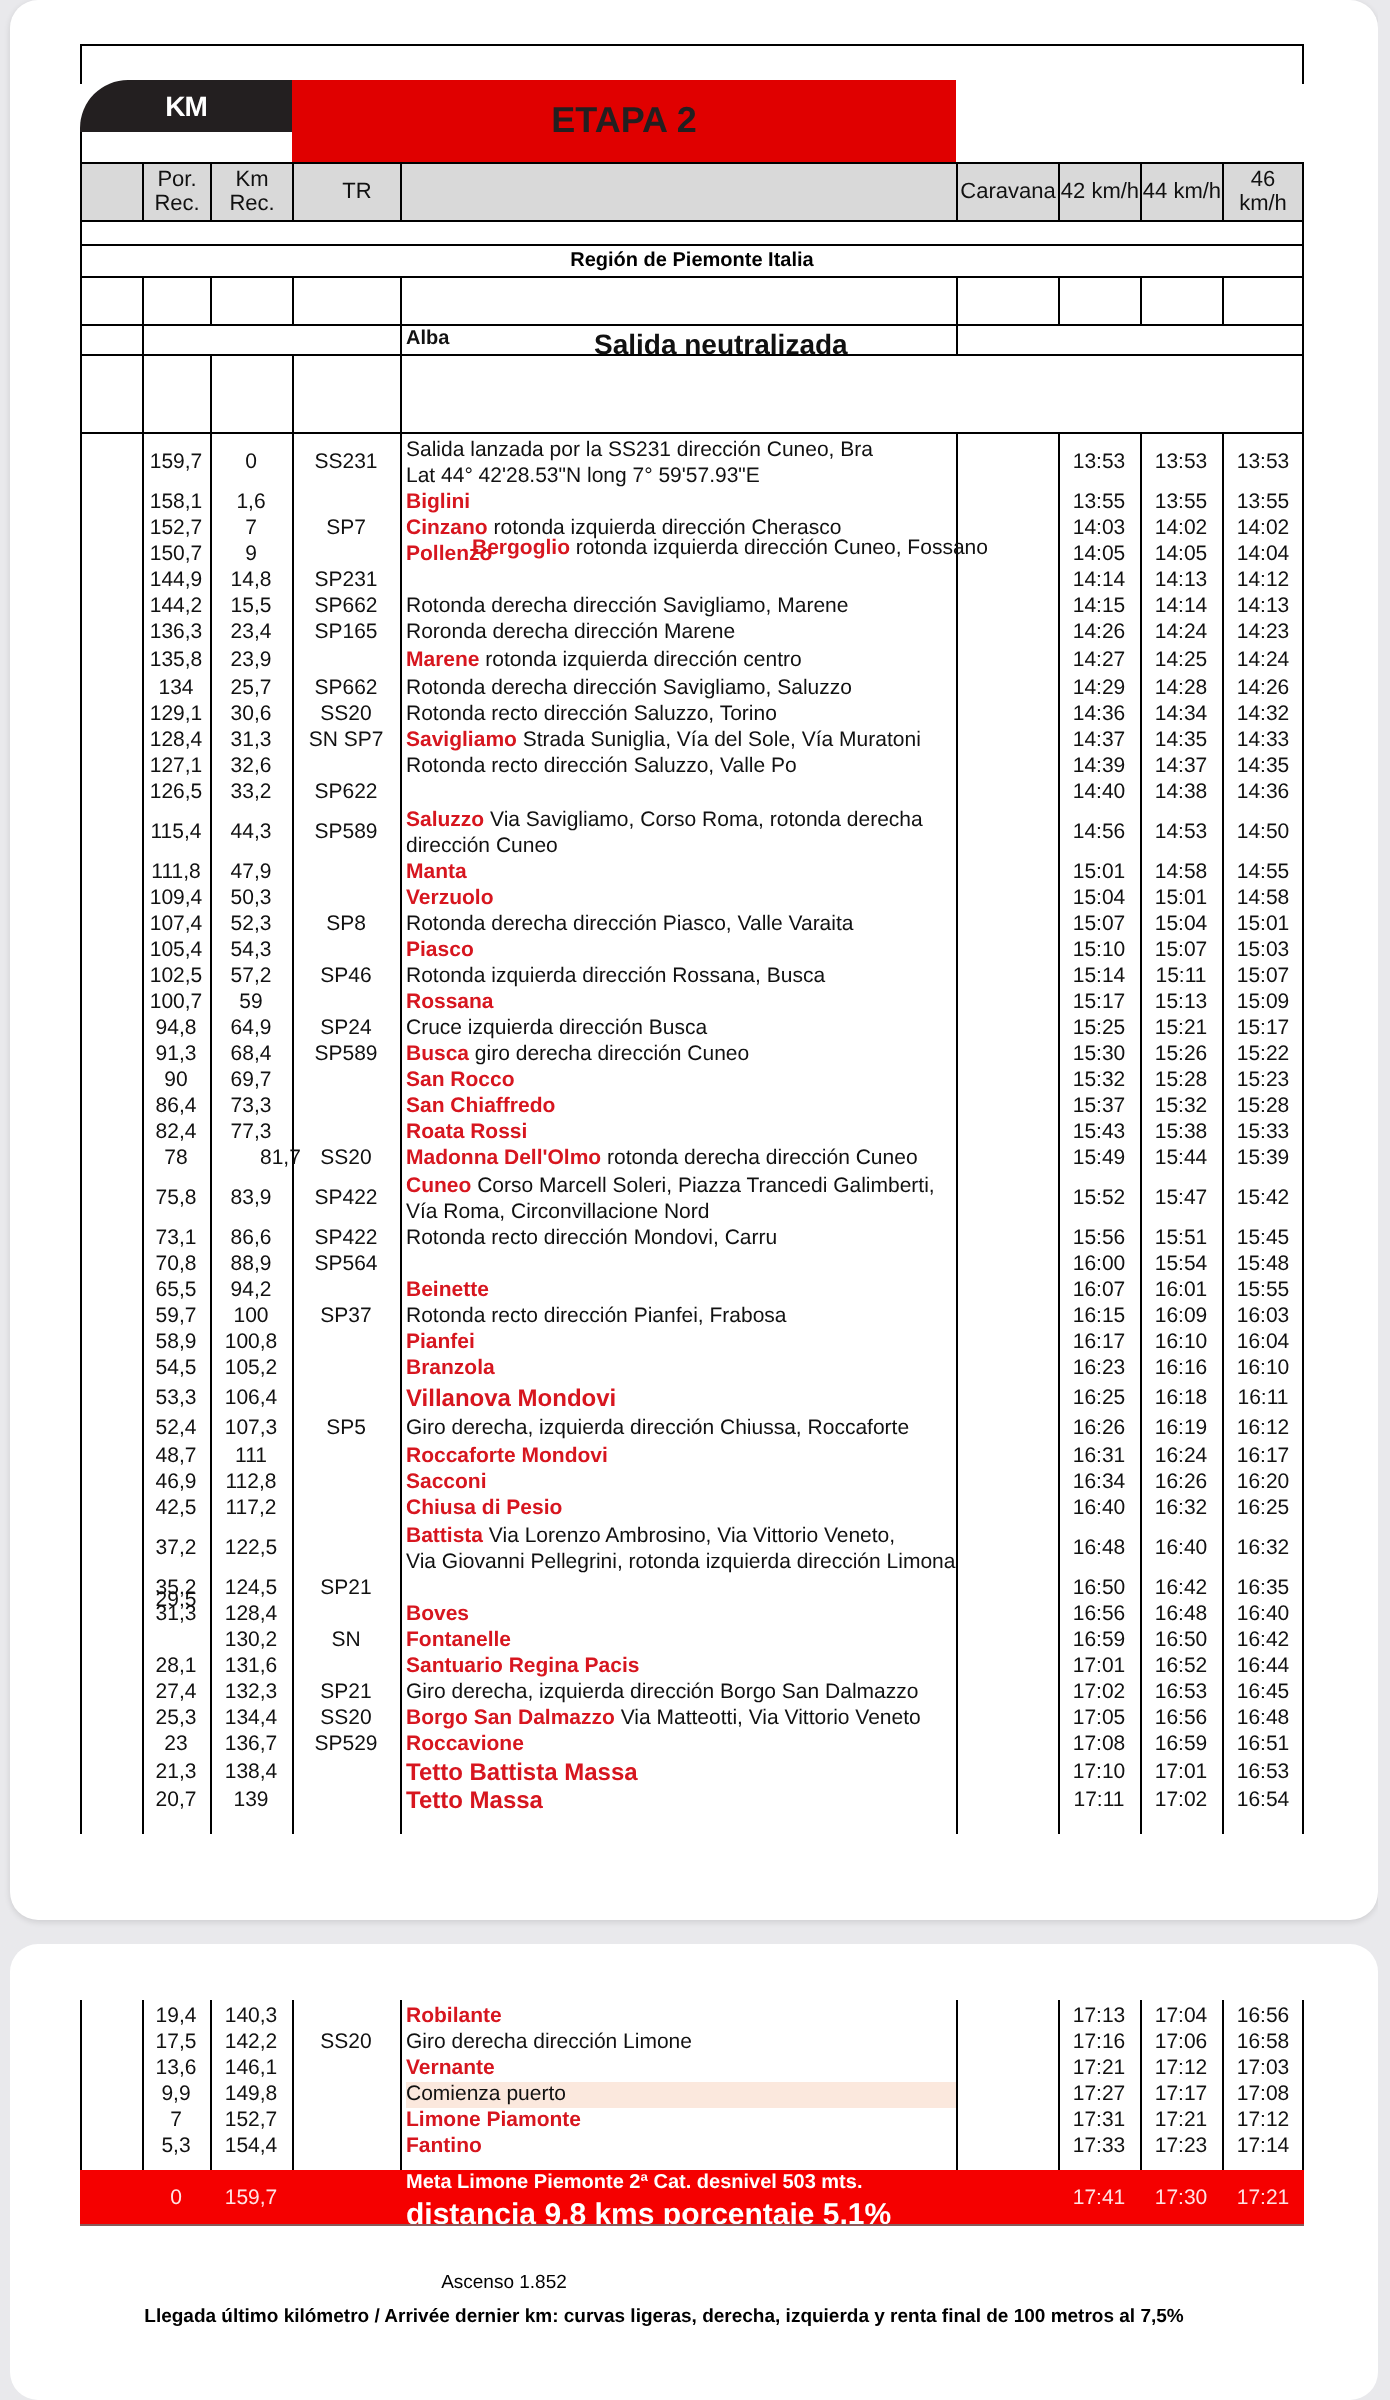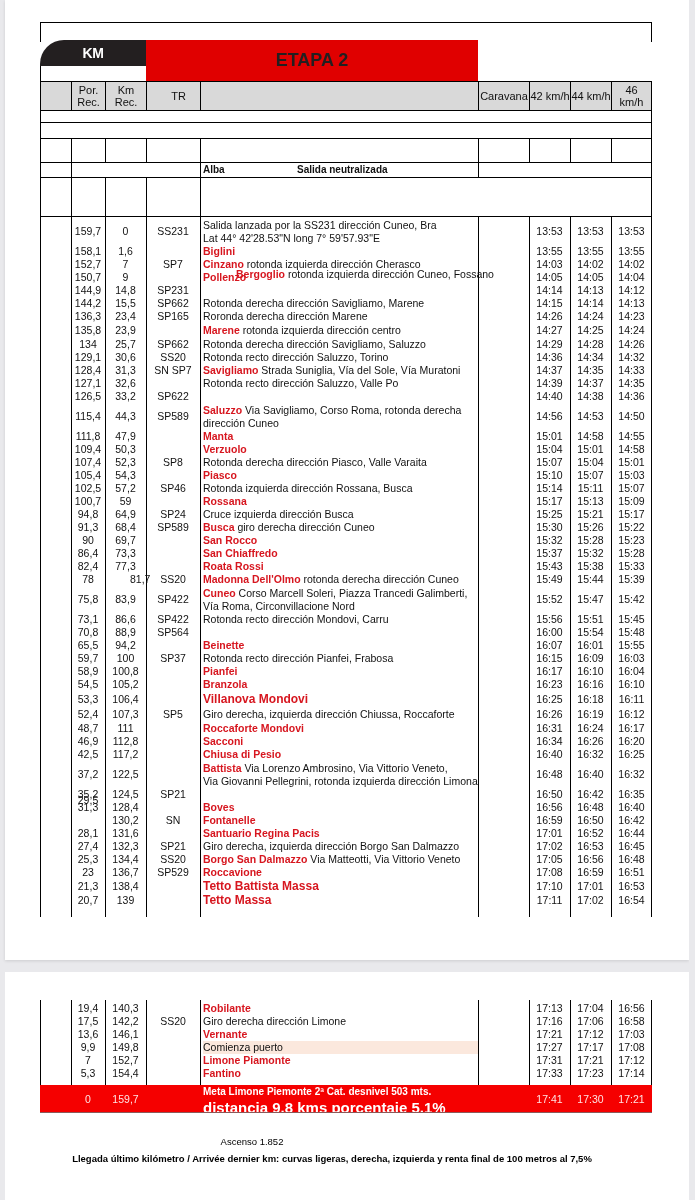--- a/index.html
+++ b/index.html
@@ -1,17 +1,17 @@
 <!DOCTYPE html>
 <html><head>
 <meta charset="utf-8">
 <style>
   * { box-sizing: border-box; margin: 0; padding: 0; }
   body { width: 695px; height: 1200px; background: #e9e9ec; font-family: "Liberation Sans", sans-serif; position: relative; overflow: hidden; }
-  .page { position: absolute; left: 5px; width: 684px; background: #fff; }
+  .page { position: absolute; left: 5px; width: 684px; background: #fff; border-radius: 14px; }
   #page1 { top: 0; height: 960px; box-shadow: 0 1px 3px rgba(0,0,0,0.12); }
   #page2 { top: 972px; height: 228px; }
   .abs { position: absolute; }
   .topframe { left: 35px; top: 22px; width: 612px; height: 20px; border: 1px solid #000; border-bottom: none; }
   .hdr-km { left: 35px; top: 40px; width: 106px; height: 26px; background: #231f20; border-top-left-radius: 24px; color: #fff; font-weight: bold; font-size: 14px; text-align: center; line-height: 26px; letter-spacing: -0.5px; }
   .hdr-km-white { left: 35px; top: 66px; width: 106px; height: 15px; background: #fff; border-left: 1px solid #000; }
   .hdr-etapa { left: 141px; top: 40px; width: 332px; height: 41px; background: #e00000; color: #231f20; font-weight: bold; font-size: 18px; text-align: center; line-height: 41px; }
   .hdr-horarios { left: 473px; top: 40px; width: 174px; height: 41px; background: #000; color: #fff; font-weight: bold; font-size: 18px; text-align: center; line-height: 41px; }
   .colhdr { top: 81px; height: 30px; background: #d9d9d9; border: 1px solid #000; font-size: 11px; color: #111; display: flex; align-items: center; justify-content: center; text-align: center; line-height: 12px; }
   .hline { position: absolute; height: 1px; background: #000; }
@@ -55,38 +55,39 @@
   <div class="abs colhdr" style="left:606px;width:41px;">46 km/h</div>
 
   <div class="vline" style="left:35px;top:111px;height:806px;"></div>
   <div class="vline" style="left:646px;top:111px;height:806px;"></div>
   <div class="hline" style="left:35px;top:122px;width:612px;"></div>
   <div class="hline" style="left:35px;top:138px;width:612px;"></div>
   <div class="hline" style="left:35px;top:162px;width:612px;"></div>
   <div class="hline" style="left:35px;top:177px;width:612px;"></div>
   <div class="hline" style="left:35px;top:216px;width:612px;"></div>
 
+  <div class="abs region">Región de Piemonte Italia</div>
 
   <div class="vline" style="left:66px;top:138px;height:779px;"></div>
   <div class="vline" style="left:100px;top:138px;height:24px;"></div>
   <div class="vline" style="left:100px;top:177px;height:740px;"></div>
   <div class="vline" style="left:141px;top:138px;height:24px;"></div>
   <div class="vline" style="left:141px;top:177px;height:740px;"></div>
   <div class="vline" style="left:195px;top:138px;height:779px;"></div>
   <div class="vline" style="left:473px;top:138px;height:39px;"></div>
   <div class="vline" style="left:473px;top:216px;height:701px;"></div>
   <div class="vline" style="left:524px;top:138px;height:24px;"></div>
   <div class="vline" style="left:524px;top:216px;height:701px;"></div>
   <div class="vline" style="left:565px;top:138px;height:24px;"></div>
   <div class="vline" style="left:565px;top:216px;height:701px;"></div>
   <div class="vline" style="left:606px;top:138px;height:24px;"></div>
   <div class="vline" style="left:606px;top:216px;height:701px;"></div>
 
   <div class="cell" style="left:198px;top:164px;font-size:10px;font-weight:bold;">Alba</div>
-  <div class="cell" style="left:292px;top:164px;font-size:10px;font-weight:bold;">Salida neutralizada</div>
+  <div class="cell" style="left:292px;top:164px;font-size:14px;font-weight:bold;">Salida neutralizada</div>
 
   <div id="rows1">
       <div class="cell c-por" style="top: 225px;">159,7</div>
       <div class="cell c-km" style="top: 225px;">0</div>
       <div class="cell c-tr" style="top: 225px;">SS231</div>
       <div class="cell c-t1" style="top: 225px;">13:53</div>
       <div class="cell c-t2" style="top: 225px;">13:53</div>
       <div class="cell c-t3" style="top: 225px;">13:53</div>
       <div class="cell c-desc" style="top: 219px;"><span>Salida lanzada por la SS231 dirección Cuneo, Bra</span><br><span>Lat 44° 42'28.53"N long 7° 59'57.93"E</span></div>
       <div class="cell c-por" style="top: 245px;">158,1</div>

